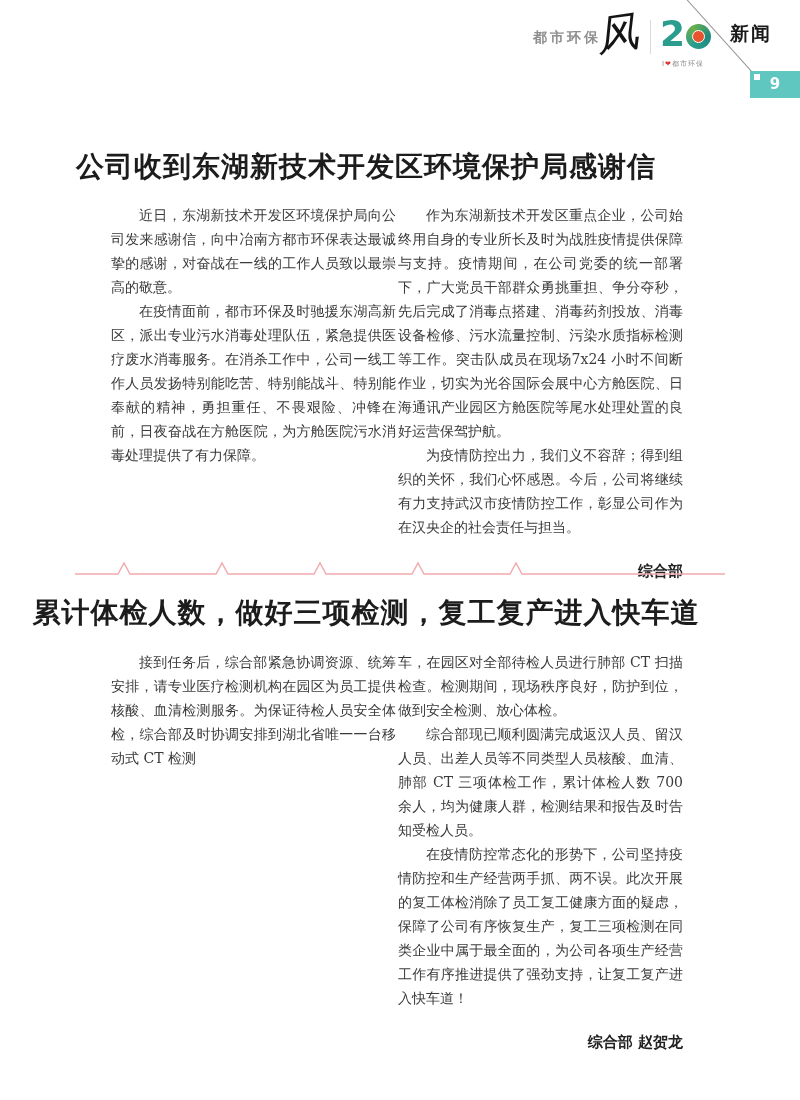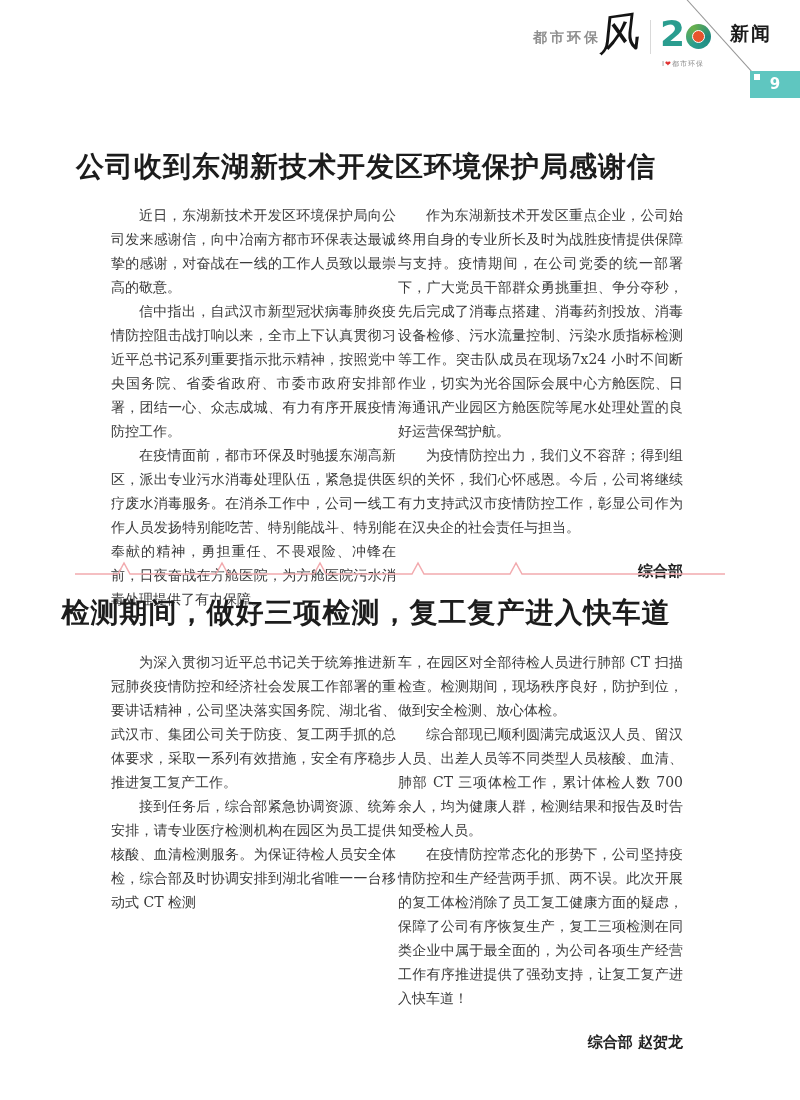--- a/index.html
+++ b/index.html
@@ -118,44 +118,42 @@
     <span class="notch"></span>
     <span class="num">9</span>
   </span>
 </header>
 
 <h1 class="article-title" id="title-1">公司收到东湖新技术开发区环境保护局感谢信</h1>
 
 <div class="cols" id="cols-1">
   <div class="col">
     <p>近日，东湖新技术开发区环境保护局向公司发来感谢信，向中冶南方都市环保表达最诚挚的感谢，对奋战在一线的工作人员致以最崇高的敬意。</p>
-    <p>信中指出，自武汉市新型冠状病毒肺炎疫情防控阻击战打响以来，全市上下认真贯彻习近平总书记系列重要指示批示精神，按照党中央国务院、省委省政府、市委市政府安排部署，团结一心、众志成城、有力有序开展疫情防控工作。</p>
     <p>在疫情面前，都市环保及时驰援东湖高新区，派出专业污水消毒处理队伍，紧急提供医疗废水消毒服务。在消杀工作中，公司一线工作人员发扬特别能吃苦、特别能战斗、特别能奉献的精神，勇担重任、不畏艰险、冲锋在前，日夜奋战在方舱医院，为方舱医院污水消毒处理提供了有力保障。</p>
   </div>
   <div class="col">
     <p>作为东湖新技术开发区重点企业，公司始终用自身的专业所长及时为战胜疫情提供保障与支持。疫情期间，在公司党委的统一部署下，广大党员干部群众勇挑重担、争分夺秒，先后完成了消毒点搭建、消毒药剂投放、消毒设备检修、污水流量控制、污染水质指标检测等工作。突击队成员在现场7x24 小时不间断作业，切实为光谷国际会展中心方舱医院、日海通讯产业园区方舱医院等尾水处理处置的良好运营保驾护航。</p>
     <p>为疫情防控出力，我们义不容辞；得到组织的关怀，我们心怀感恩。今后，公司将继续有力支持武汉市疫情防控工作，彰显公司作为在汉央企的社会责任与担当。</p>
     <div class="byline">综合部</div>
   </div>
 </div>
 
 <svg class="zigzag" viewBox="0 0 650 18" width="650" height="18">
   <path d="M0,14 L43,14 L49,3 L55,14
            L141,14 L147,3 L153,14
            L239,14 L245,3 L251,14
            L337,14 L343,3 L349,14
            L435,14 L441,3 L447,14
            L650,14" fill="none" stroke="var(--pink)" stroke-width="1.5" stroke-linejoin="miter"></path>
 </svg>
 
-<h1 class="article-title" id="title-2">检测期间，做好三项检测，复工复产进入快车道</h1>
+<h1 class="article-title" id="title-2">累计体检人数，做好三项检测，复工复产进入快车道</h1>
 
 <div class="cols" id="cols-2">
   <div class="col">
-    <p>为深入贯彻习近平总书记关于统筹推进新冠肺炎疫情防控和经济社会发展工作部署的重要讲话精神，公司坚决落实国务院、湖北省、武汉市、集团公司关于防疫、复工两手抓的总体要求，采取一系列有效措施，安全有序稳步推进复工复产工作。</p>
     <p>接到任务后，综合部紧急协调资源、统筹安排，请专业医疗检测机构在园区为员工提供核酸、血清检测服务。为保证待检人员安全体检，综合部及时协调安排到湖北省唯一一台移动式 CT 检测</p>
   </div>
   <div class="col">
     <p class="no-indent">车，在园区对全部待检人员进行肺部 CT 扫描检查。检测期间，现场秩序良好，防护到位，做到安全检测、放心体检。</p>
     <p>综合部现已顺利圆满完成返汉人员、留汉人员、出差人员等不同类型人员核酸、血清、肺部 CT 三项体检工作，累计体检人数 700 余人，均为健康人群，检测结果和报告及时告知受检人员。</p>
     <p>在疫情防控常态化的形势下，公司坚持疫情防控和生产经营两手抓、两不误。此次开展的复工体检消除了员工复工健康方面的疑虑，保障了公司有序恢复生产，复工三项检测在同类企业中属于最全面的，为公司各项生产经营工作有序推进提供了强劲支持，让复工复产进入快车道！</p>
     <div class="byline">综合部 赵贺龙</div>
   </div>
 </div>
 

